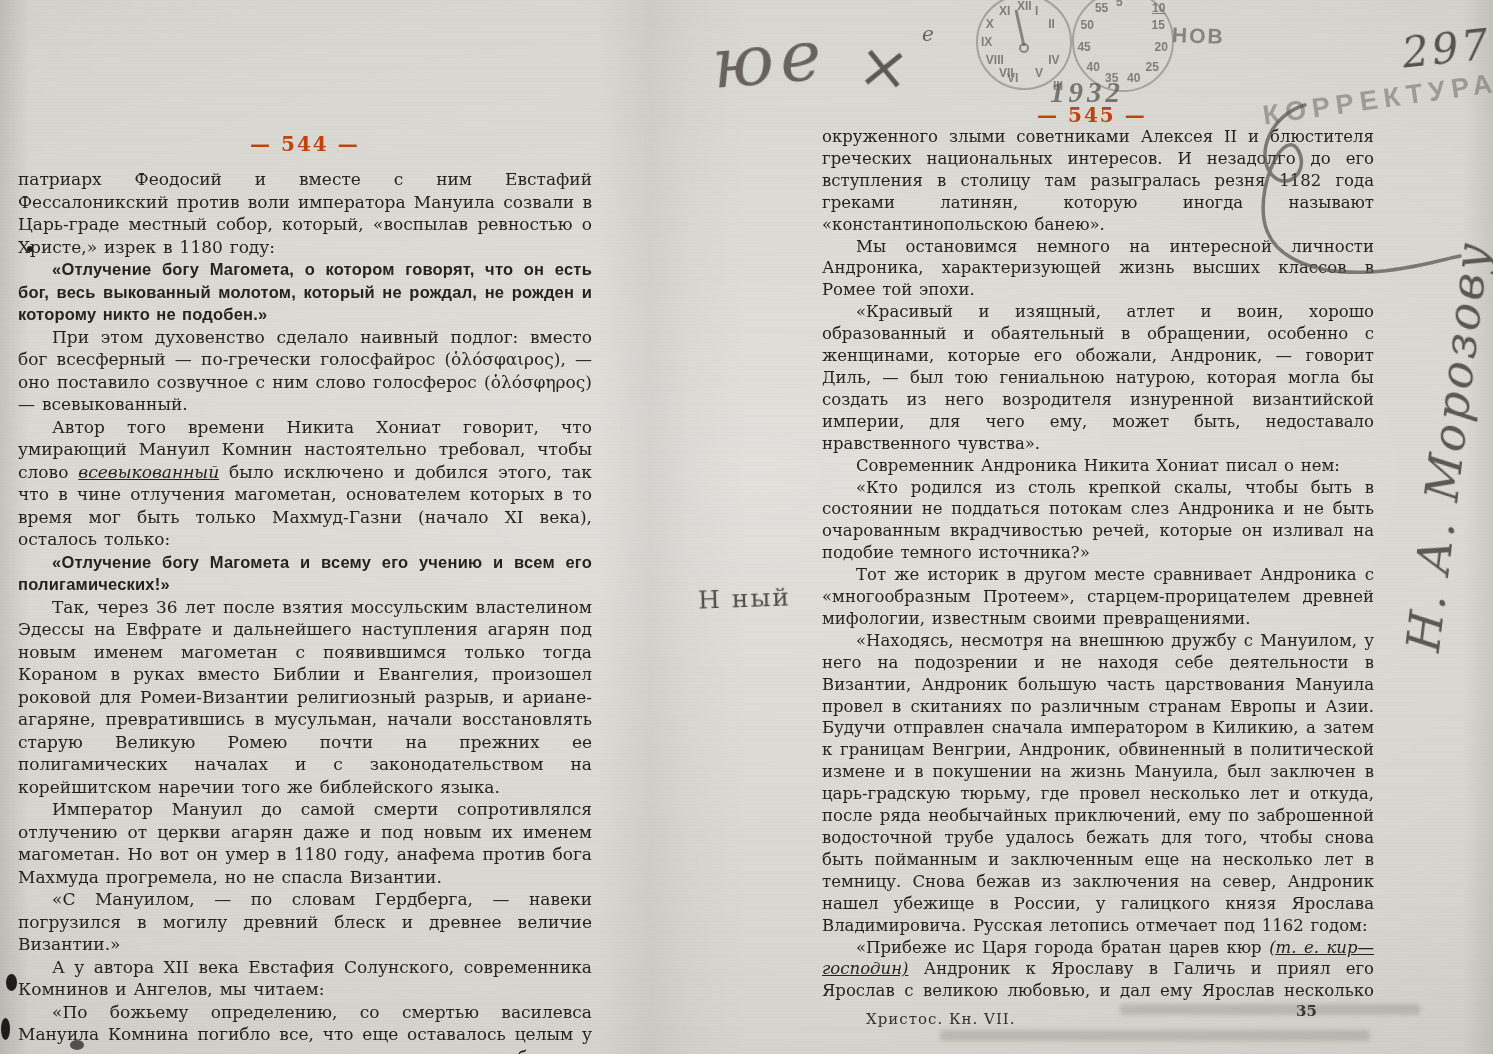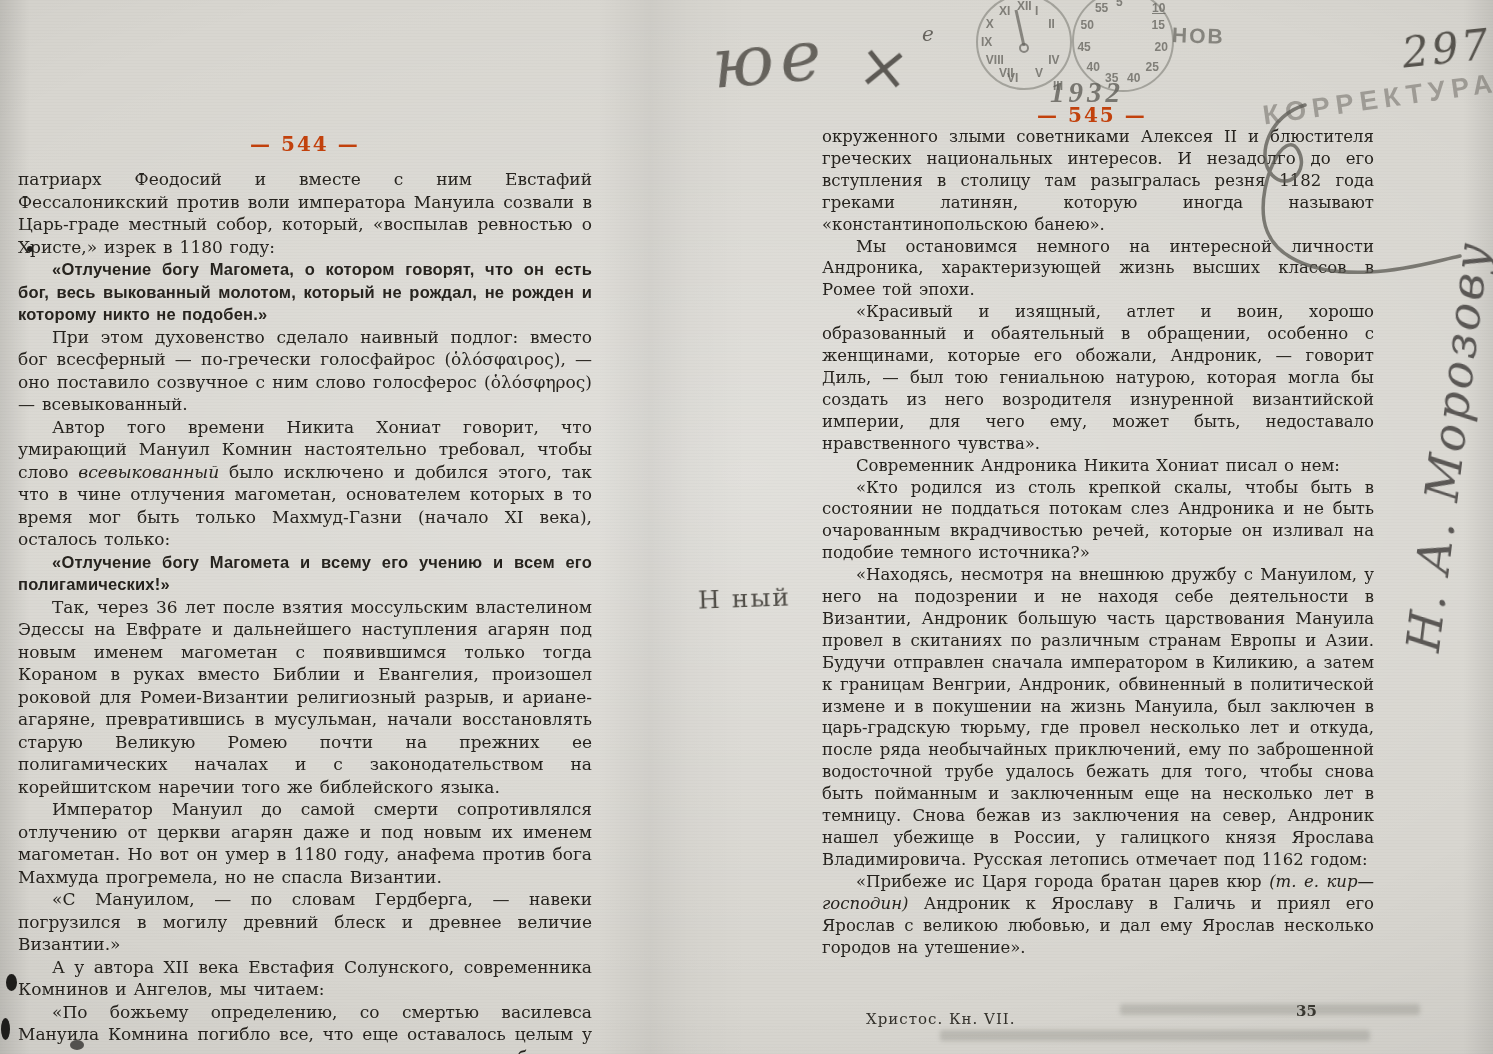--- a/index.html
+++ b/index.html
@@ -19,21 +19,21 @@
     background:linear-gradient(90deg, rgba(0,0,0,0) 0%, rgba(0,0,0,.05) 35%, rgba(0,0,0,.02) 60%, rgba(0,0,0,0) 100%);}
   .col{position:absolute;text-align:justify;hyphens:auto;-webkit-hyphens:auto;}
   .col-left{left:18px;top:168px;width:574px;height:886px;overflow:hidden;
     font-size:17px;line-height:22.5px;word-spacing:1.5px;}
   .col-right{left:822px;top:126px;width:552px;height:878px;overflow:hidden;
     font-size:16.5px;line-height:21.9px;word-spacing:1.5px;}
   p.para{margin:0;text-indent:34px;}
   p.para.noindent{text-indent:0;}
   p.para.boldquote{font-family:"Liberation Sans",sans-serif;font-weight:bold;
     font-size:16.5px;line-height:22.5px;letter-spacing:.2px;}
-  .ital{font-style:italic;}
+  .ital{font-style:italic;text-decoration:underline;}
   .pagenum{position:absolute;font-size:20px;font-weight:bold;letter-spacing:2px;color:#c2410c;}
   .pagenum-544{left:250px;top:132px;}
   .pagenum-545{left:1037px;top:103px;}
   .footer-sig{position:absolute;left:866px;top:1010px;font-size:15px;letter-spacing:1px;color:#32302a;}
   .sheetnum{position:absolute;left:1296px;top:1002px;font-size:15px;font-weight:bold;color:#32302a;}
 
   
   .pencil{position:absolute;color:#66635d;font-style:italic;filter:blur(.35px);}
   .hw-scrawl{left:712px;top:18px;font-size:70px;transform:rotate(-5deg);letter-spacing:6px;}
   .hw-cross{left:858px;top:30px;font-size:62px;font-style:normal;transform:rotate(6deg);color:#5c5954;}
@@ -123,20 +123,21 @@
 <div class="stamp-1932">1932</div>
 
 <div class="pagenum pagenum-545">— 545 —</div>
 
 <div class="col col-right">
   <p class="para noindent">окруженного злыми советниками Алексея II и блюстителя греческих национальных интересов. И незадолго до его вступления в столицу там разыгралась резня 1182 года греками латинян, которую иногда называют «константинопольскою банею».</p>
   <p class="para">Мы остановимся немного на интересной личности Андроника, характеризующей жизнь высших классов в Ромее той эпохи.</p>
   <p class="para">«Красивый и изящный, атлет и воин, хорошо образованный и обаятельный в обращении, особенно с женщинами, которые его обожали, Андроник, — говорит Диль, — был тою гениальною натурою, которая могла бы создать из него возродителя изнуренной византийской империи, для чего ему, может быть, недоставало нравственного чувства».</p>
   <p class="para">Современник Андроника Никита Хониат писал о нем:</p>
   <p class="para">«Кто родился из столь крепкой скалы, чтобы быть в состоянии не поддаться потокам слез Андроника и не быть очарованным вкрадчивостью речей, которые он изливал на подобие темного источника?»</p>
+  <p class="para">Тот же историк в другом месте сравнивает Андроника с «многообразным Протеем», старцем-прорицателем древней мифологии, известным своими превращениями.</p>
   <p class="para">«Находясь, несмотря на внешнюю дружбу с Мануилом, у него на подозрении и не находя себе деятельности в Византии, Андроник большую часть царствования Мануила провел в скитаниях по различным странам Европы и Азии. Будучи отправлен сначала императором в Киликию, а затем к границам Венгрии, Андроник, обвиненный в политической измене и в покушении на жизнь Мануила, был заключен в царь-градскую тюрьму, где провел несколько лет и откуда, после ряда необычайных приключений, ему по заброшенной водосточной трубе удалось бежать для того, чтобы снова быть пойманным и заключенным еще на несколько лет в темницу. Снова бежав из заключения на север, Андроник нашел убежище в России, у галицкого князя Ярослава Владимировича. Русская летопись отмечает под 1162 годом:</p>
   <p class="para"><span>«Прибеже ис Царя города братан царев кюр </span><span class="ital">(т. е. кир—господин)</span><span> Андроник к Ярославу в Галичь и приял его Ярослав с великою любовью, и дал ему Ярослав несколько городов на утешение».</span></p>
 
 </div>
 
 <div class="footer-sig">Христос. Кн. VII.</div>
 <div class="sheetnum">35</div>
 
 <div class="pencil hw-scrawl">юе</div>
 <div class="pencil hw-cross">×</div>

